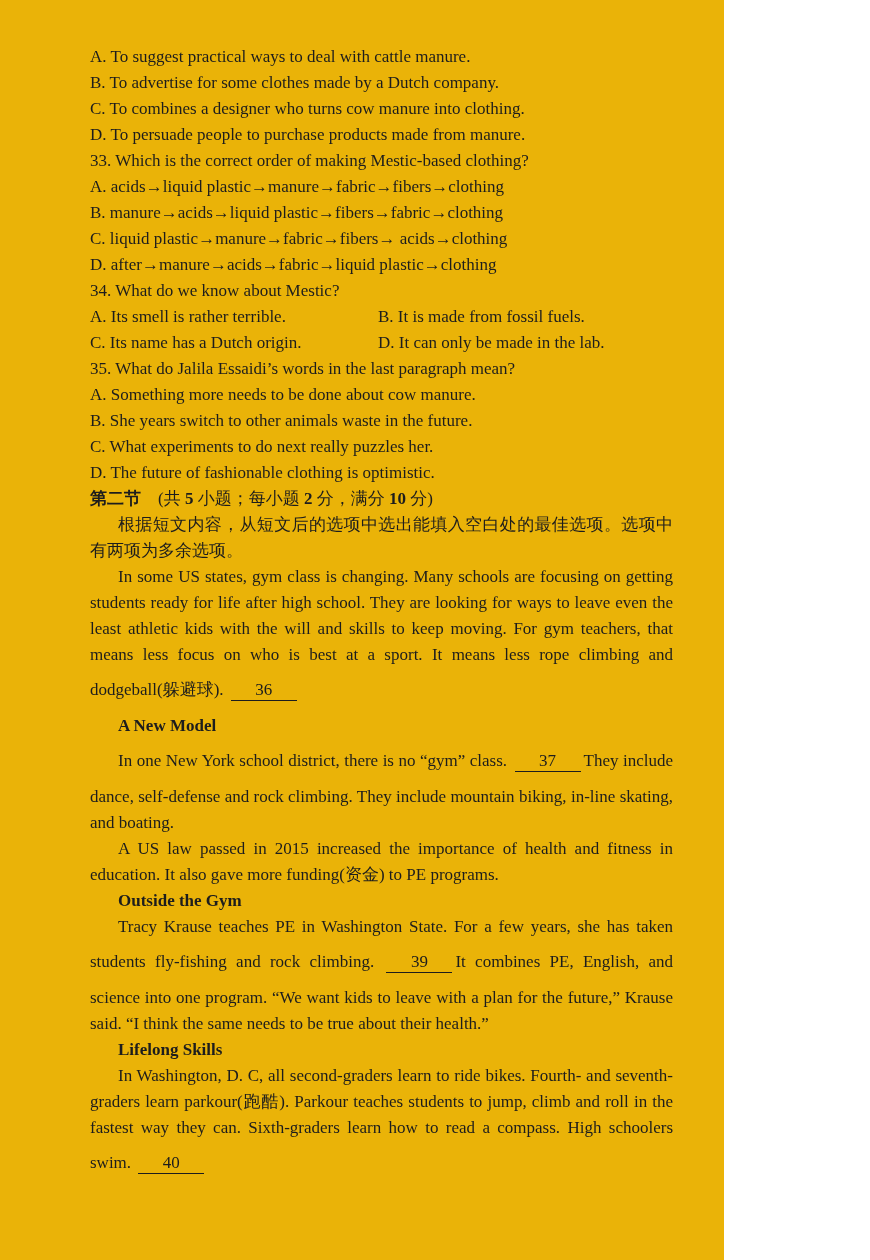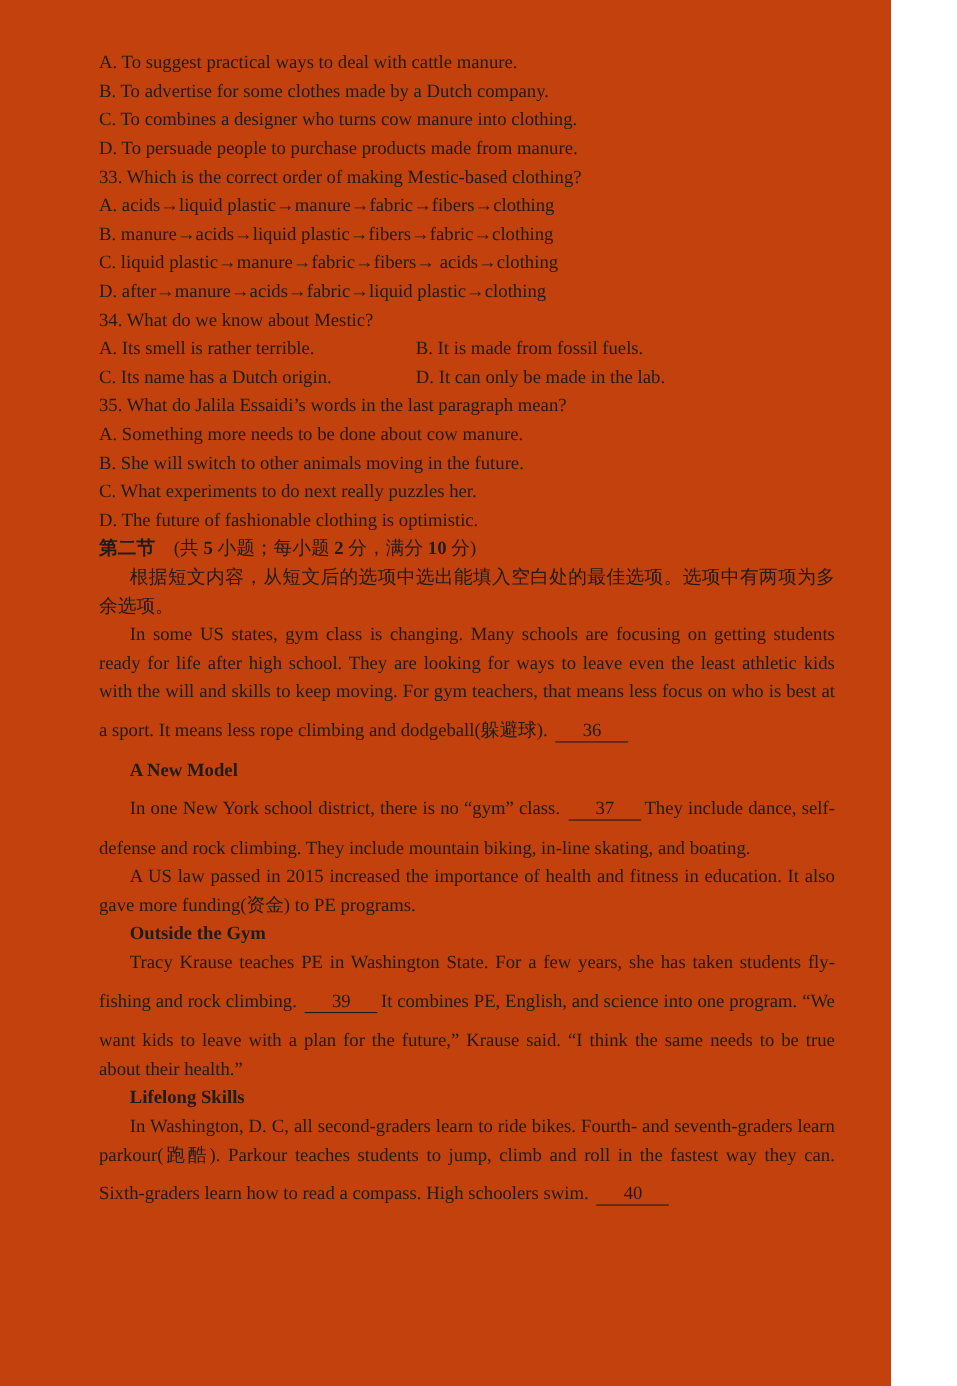--- a/index.html
+++ b/index.html
@@ -6,23 +6,23 @@
   html, body { background: #ffffff; }
   body {
     width: 870px;
     min-height: 1260px;
     margin: 0 auto;
     font-family: "Liberation Serif", "DejaVu Serif", serif;
     font-size: 17px;
     color: #1d1d1d;
   }
   .page {
-    width: 810px;
+    width: 724px;
     min-height: 1260px;
-    background: #c2410c;
+    background: #eab308;
     padding: 44px 51px 36px 90px;
   }
   .line, .para, .para-cn, .heading, .section, .two-col {
     line-height: 26px;
   }
   .para, .para-cn {
     text-align: justify;
     text-indent: 28px;
   }
   .heading {
@@ -56,21 +56,21 @@
       <div class="line">33. Which is the correct order of making Mestic-based clothing?</div>
       <div class="line">A. acids→liquid plastic→manure→fabric→fibers→clothing</div>
       <div class="line">B. manure→acids→liquid plastic→fibers→fabric→clothing</div>
       <div class="line">C. liquid plastic→manure→fabric→fibers→ acids→clothing</div>
       <div class="line">D. after→manure→acids→fabric→liquid plastic→clothing</div>
       <div class="line">34. What do we know about Mestic?</div>
       <div class="two-col"><span class="col-left">A. Its smell is rather terrible.</span><span>B. It is made from fossil fuels.</span></div>
       <div class="two-col"><span class="col-left">C. Its name has a Dutch origin.</span><span>D. It can only be made in the lab.</span></div>
       <div class="line">35. What do Jalila Essaidi’s words in the last paragraph mean?</div>
       <div class="line">A. Something more needs to be done about cow manure.</div>
-      <div class="line">B. She will switch to other animals moving in the future.</div>
+      <div class="line">B. She years switch to other animals waste in the future.</div>
       <div class="line">C. What experiments to do next really puzzles her.</div>
       <div class="line">D. The future of fashionable clothing is optimistic.</div>
       <div class="section"><span class="bold">第二节</span><span>　(共 </span><span class="bold">5</span><span> 小题；每小题 </span><span class="bold">2</span><span> 分，满分 </span><span class="bold">10</span><span> 分)</span></div>
       <div class="para-cn">根据短文内容，从短文后的选项中选出能填入空白处的最佳选项。选项中有两项为多余选项。</div>
       <div class="para"><span>In some US states, gym class is changing. Many schools are focusing on getting students ready for life after high school. They are looking for ways to leave even the least athletic kids with the will and skills to keep moving. For gym teachers, that means less focus on who is best at a sport. It means less rope climbing and dodgeball(躲避球). </span><span class="blank">36</span></div>
       <div class="heading">A New Model</div>
       <div class="para"><span>In one New York school district, there is no “gym” class. </span><span class="blank">37</span><span>They include dance, self-defense and rock climbing. They include mountain biking, in-line skating, and boating.</span></div>
       <div class="para">A US law passed in 2015 increased the importance of health and fitness in education. It also gave more funding(资金) to PE programs.</div>
       <div class="heading">Outside the Gym</div>
       <div class="para"><span>Tracy Krause teaches PE in Washington State. For a few years, she has taken students fly-fishing and rock climbing. </span><span class="blank">39</span><span>It combines PE, English, and science into one program. “We want kids to leave with a plan for the future,” Krause said. “I think the same needs to be true about their health.”</span></div>

